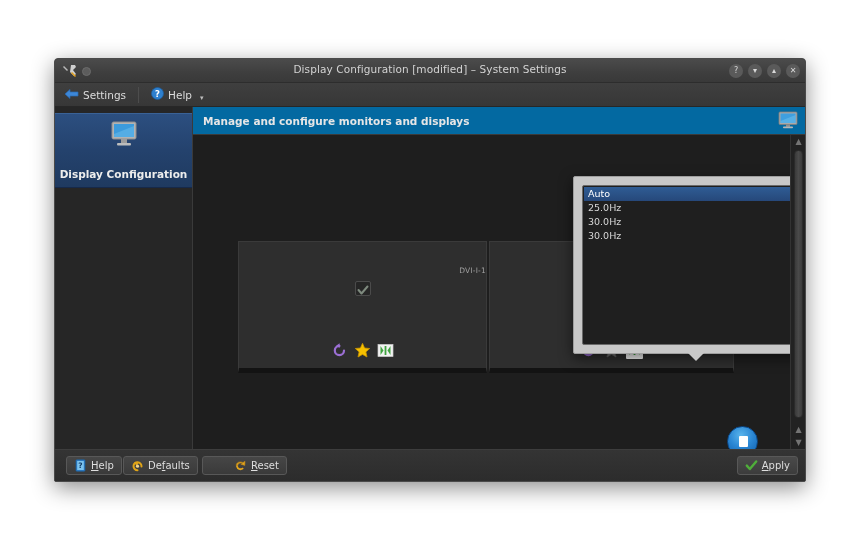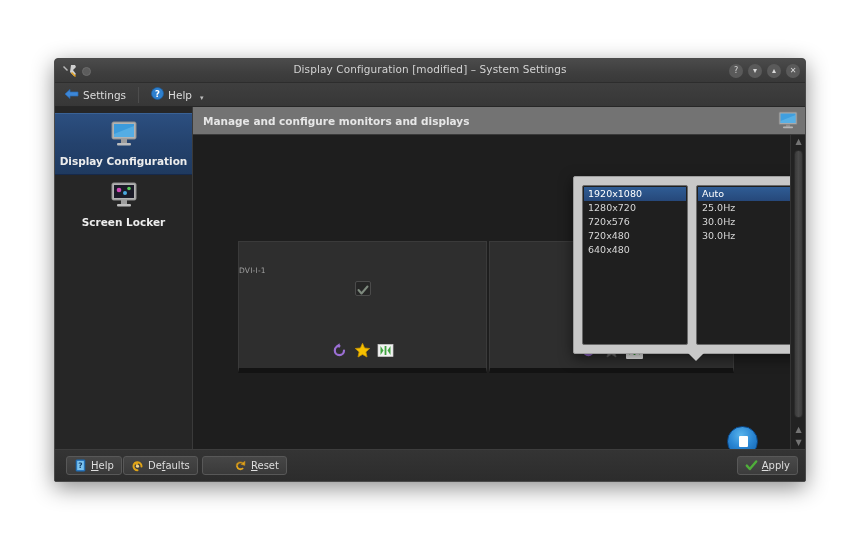--- a/index.html
+++ b/index.html
@@ -147,41 +147,41 @@
     cursor: pointer;
     box-sizing: border-box;
   }
   .side-item.active {
     background: linear-gradient(to bottom, #2c4f80 0%, #24426d 50%, #1f3a60 100%);
     border-top: 1px solid #3a6296;
     border-bottom: 1px solid #16294a;
   }
   .side-label {
     display: block;
-    margin-top: 3px;
+    margin-top: 16px;
     font-size: 10.5px;
     font-weight: bold;
     color: #ededed;
   }
   .side-icon {
     display: inline-block;
     width: 32px; height: 28px;
   }
 
   
   .rightpane {
     position: absolute;
     left: 138px; top: 0;
     right: 0; bottom: 0;
     background: #1e1e1e;
   }
   .pane-header {
     position: relative;
     height: 28px;
-    background: #737373;
+    background: #0369a1;
     border-bottom: 1px solid #3a3a3a;
     box-sizing: border-box;
   }
   .pane-title {
     position: absolute;
     left: 10px; top: 8px;
     font-size: 10.5px;
     font-weight: bold;
     color: #e6e6e6;
   }
@@ -221,21 +221,21 @@
     border-bottom: 5px solid #131313;
     box-sizing: border-box;
   }
   .mon-a { left: 0; width: 249px; }
   .mon-b { left: 251px; width: 245px; }
 
   .mon-name {
     position: absolute;
     left: 0; right: 0;
     top: 24px;
-    text-align: left;
+    text-align: right;
     font-size: 7.5px;
     color: #a2a2a2;
     letter-spacing: 0.2px;
   }
   .mon-check {
     position: absolute;
     left: 50%;
     margin-left: -8px;
     top: 39px;
     width: 16px; height: 15px;
@@ -453,34 +453,20 @@
               <rect x="4" y="2" width="24" height="17" rx="1.5" fill="#b3b3b3" stroke="#8d8d8d"></rect>
               <rect x="6" y="4" width="20" height="13" fill="#3c9bdc"></rect>
               <path d="M6 14 L26 6 L26 17 L6 17 Z" fill="#63b7e8" opacity="0.65"></path>
               <rect x="13" y="19" width="6" height="4" fill="#9d9d9d"></rect>
               <rect x="9" y="23" width="14" height="2.5" rx="1" fill="#bdbdbd"></rect>
             </svg>
           </span>
           <span class="side-label">Display Configuration</span>
         </div>
 
-        <div class="side-item">
-          <span class="side-icon">
-            <svg width="32" height="28" viewBox="0 0 32 28">
-              <rect x="4" y="2" width="24" height="17" rx="1.5" fill="#b3b3b3" stroke="#8d8d8d"></rect>
-              <rect x="6" y="4" width="20" height="13" fill="#1b1b28"></rect>
-              <circle cx="11" cy="9" r="2.3" fill="#d049b8"></circle>
-              <circle cx="17" cy="12" r="2.0" fill="#4aa8e0"></circle>
-              <circle cx="21" cy="7.5" r="1.8" fill="#57c95a"></circle>
-              <rect x="13" y="19" width="6" height="4" fill="#9d9d9d"></rect>
-              <rect x="9" y="23" width="14" height="2.5" rx="1" fill="#bdbdbd"></rect>
-            </svg>
-          </span>
-          <span class="side-label">Screen Locker</span>
-        </div>
 
       </div>
 
       <div class="rightpane">
 
         <div class="pane-header">
           <div class="pane-title">Manage and configure monitors and displays</div>
           <span class="pane-header-icon">
             <svg width="20" height="18" viewBox="0 0 20 18">
               <rect x="1" y="1" width="18" height="12.5" rx="1" fill="#a9a9a9" stroke="#7e7e7e" stroke-width="0.8"></rect>
@@ -550,27 +536,20 @@
                       <rect x="7.6" y="4" width="1.8" height="9" fill="#3fa33f"></rect>
                     </svg>
                   </span>
                 </div>
               </div>
 
             </div>
 
             <div class="popup">
 
-              <div class="listbox">
-                <div class="listrow sel">1920x1080</div>
-                <div class="listrow">1280x720</div>
-                <div class="listrow">720x576</div>
-                <div class="listrow">720x480</div>
-                <div class="listrow">640x480</div>
-              </div>
 
               <div class="listbox">
                 <div class="listrow sel">Auto</div>
                 <div class="listrow">25.0Hz</div>
                 <div class="listrow">30.0Hz</div>
                 <div class="listrow">30.0Hz</div>
               </div>
 
               <div class="popup-arrow"></div>
             </div>

